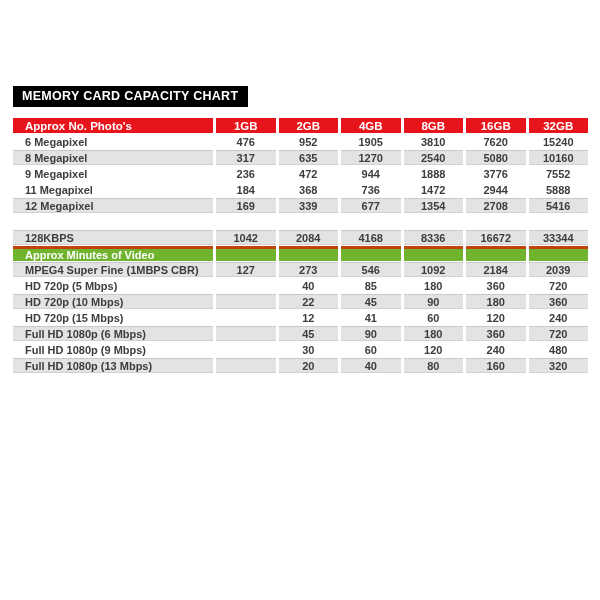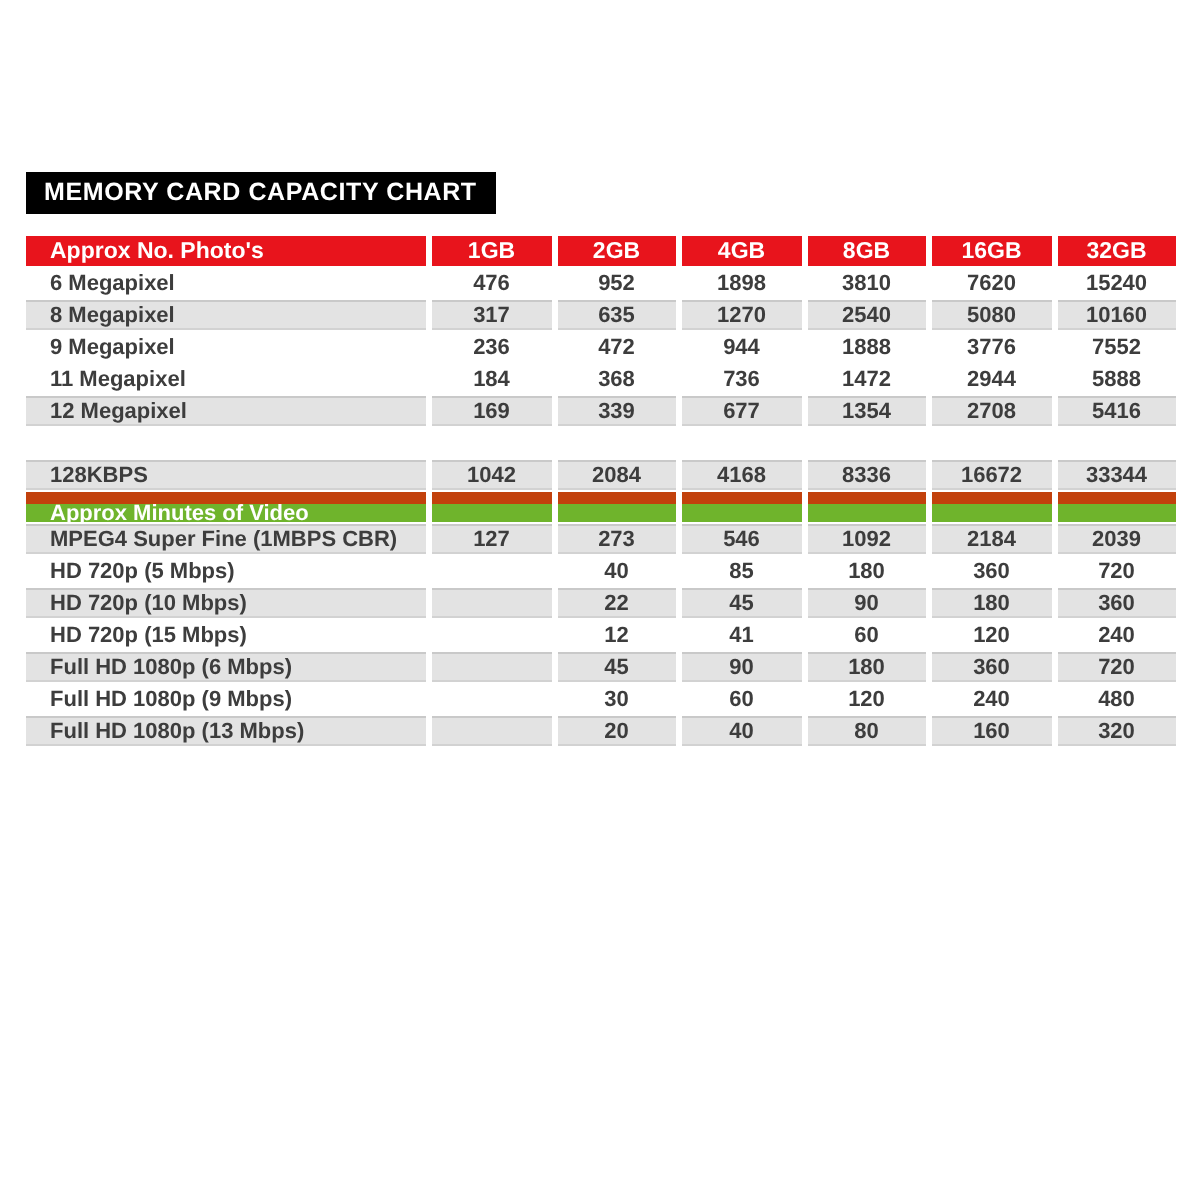--- a/index.html
+++ b/index.html
@@ -61,21 +61,21 @@
   }
   .row.section-blue .cell {
     background: var(--blue, #2aabe2);
     color: #ffffff;
     border-top: 1px solid #1d96cc;
     margin-top: 24px;
   }
   .row.section-green .cell {
     background: var(--green, #6fb42c);
     color: #ffffff;
-    border-top: 6px solid #c2410c;
+    border-top: 3px solid #c2410c;
   }
   .row.gray .cell {
     background: var(--gray, #e3e3e3);
     border-top: 1px solid #c9c9c9;
     border-bottom: 1px solid #d2d2d2;
   }
   .row.white .cell {
     background: #ffffff;
   }
 </style>
@@ -91,21 +91,21 @@
         <div class="cell">2GB</div>
         <div class="cell">4GB</div>
         <div class="cell">8GB</div>
         <div class="cell">16GB</div>
         <div class="cell">32GB</div>
       </div>
       <div class="row white">
         <div class="cell label">6 Megapixel</div>
         <div class="cell">476</div>
         <div class="cell">952</div>
-        <div class="cell">1898</div>
+        <div class="cell">1905</div>
         <div class="cell">3810</div>
         <div class="cell">7620</div>
         <div class="cell">15240</div>
       </div>
       <div class="row gray">
         <div class="cell label">8 Megapixel</div>
         <div class="cell">317</div>
         <div class="cell">635</div>
         <div class="cell">1270</div>
         <div class="cell">2540</div>

